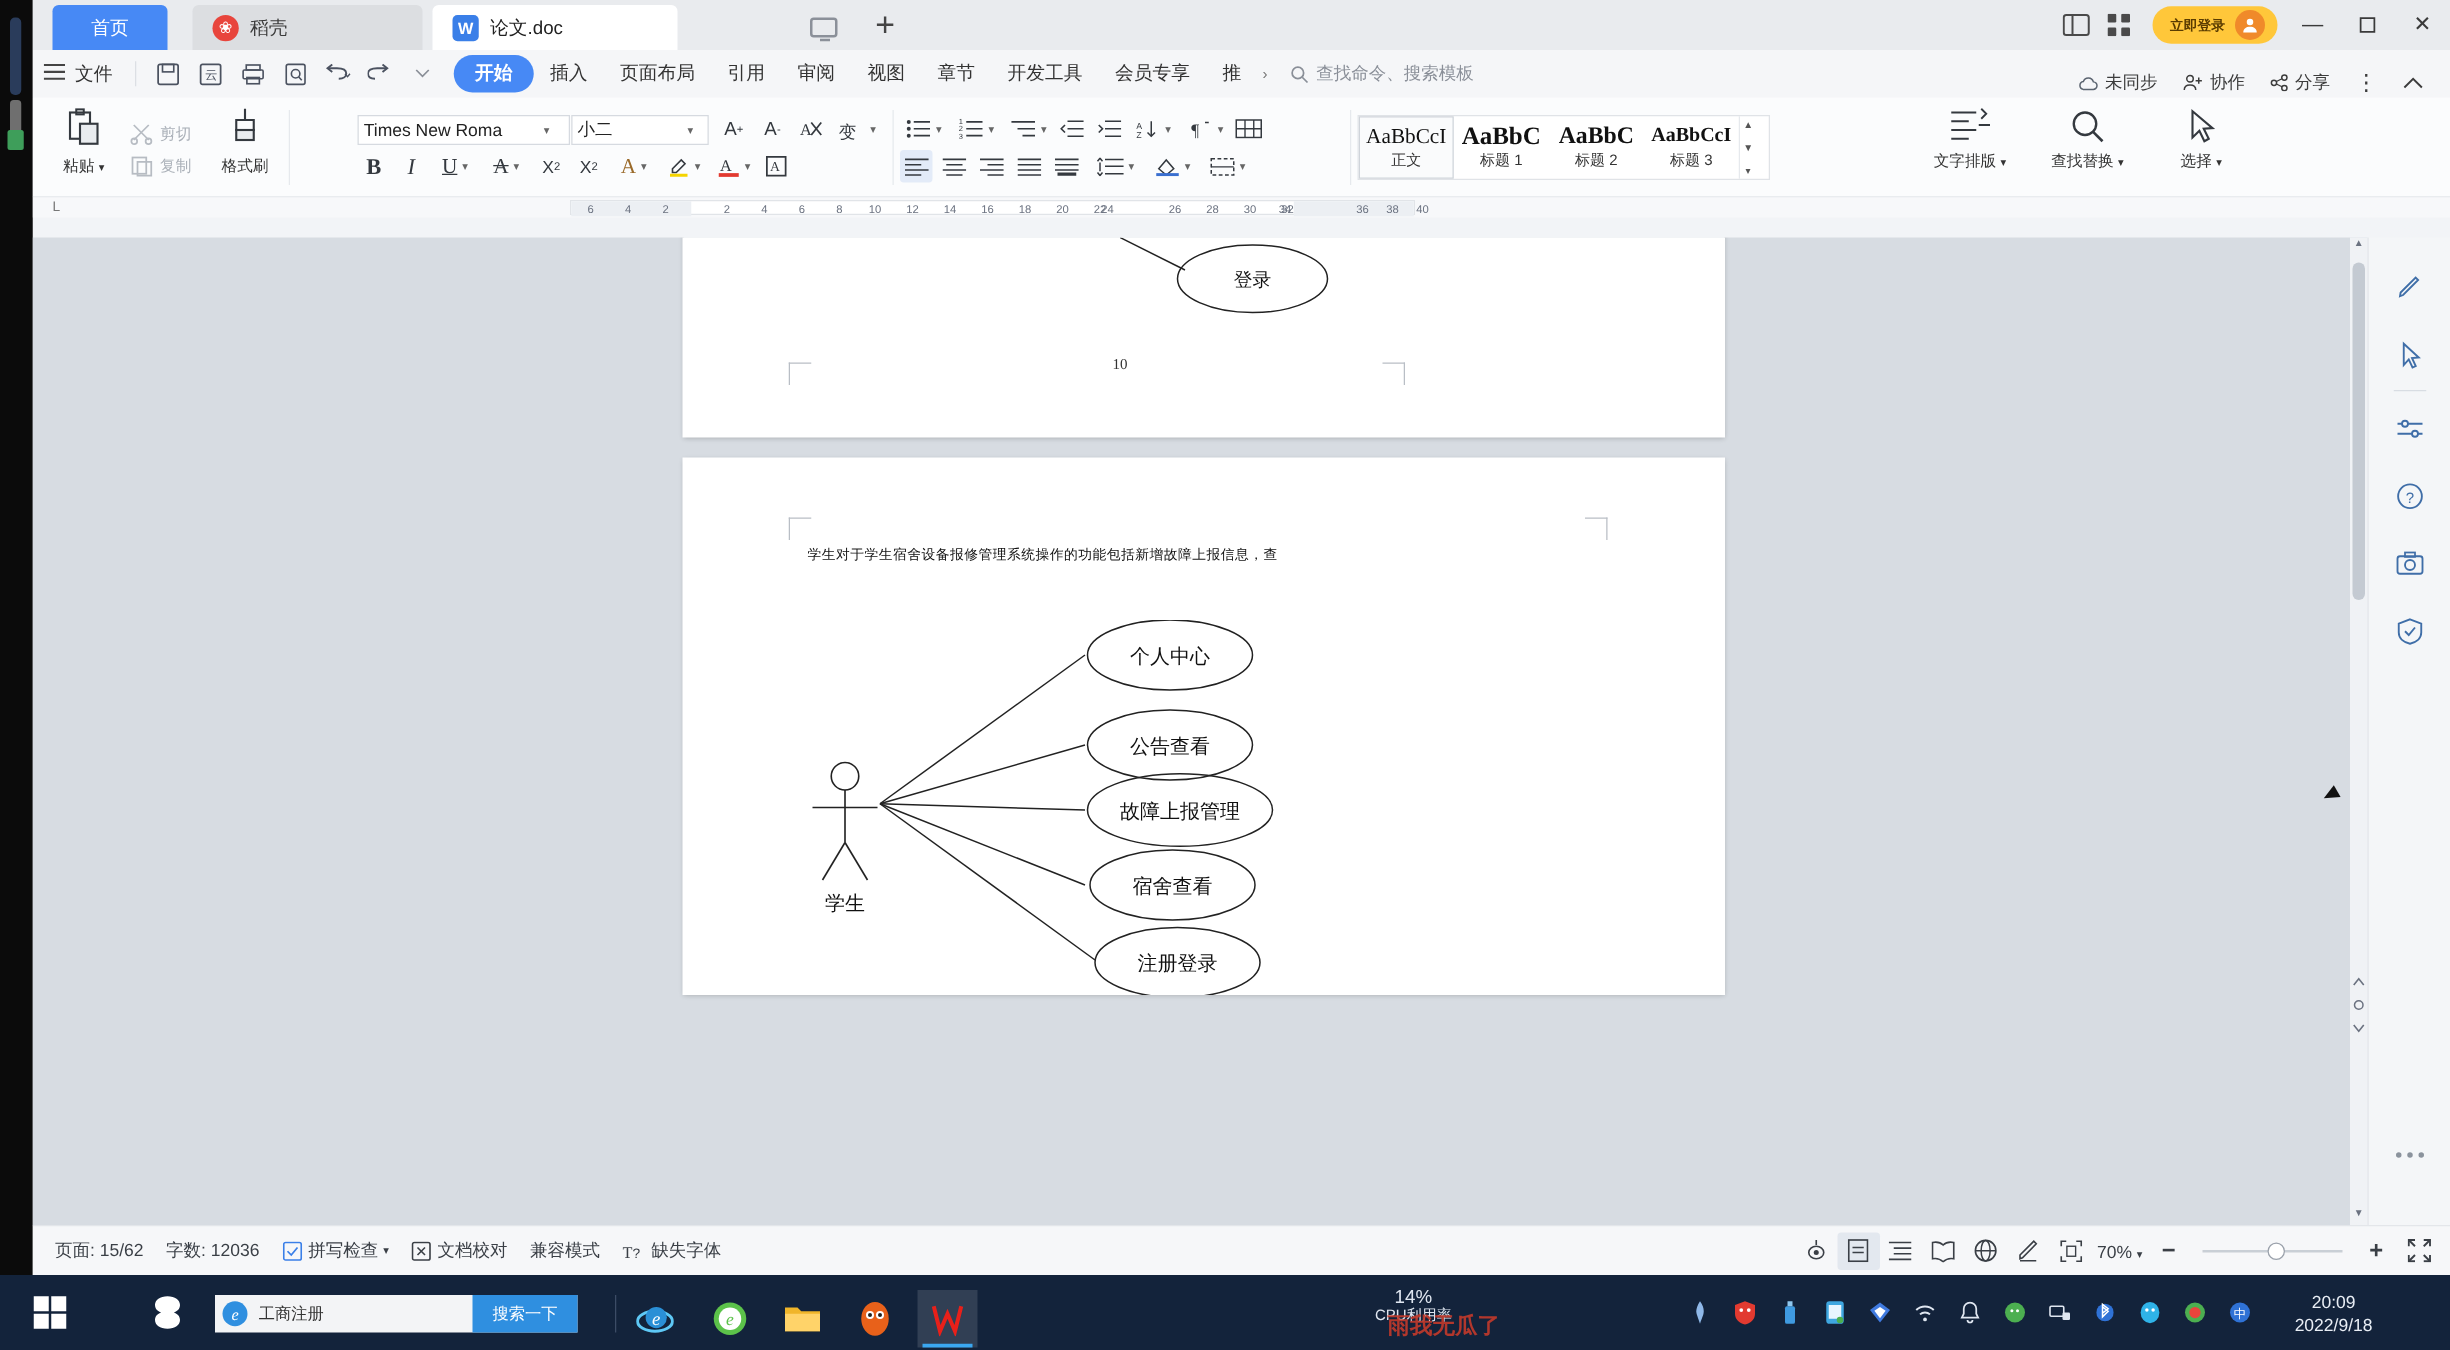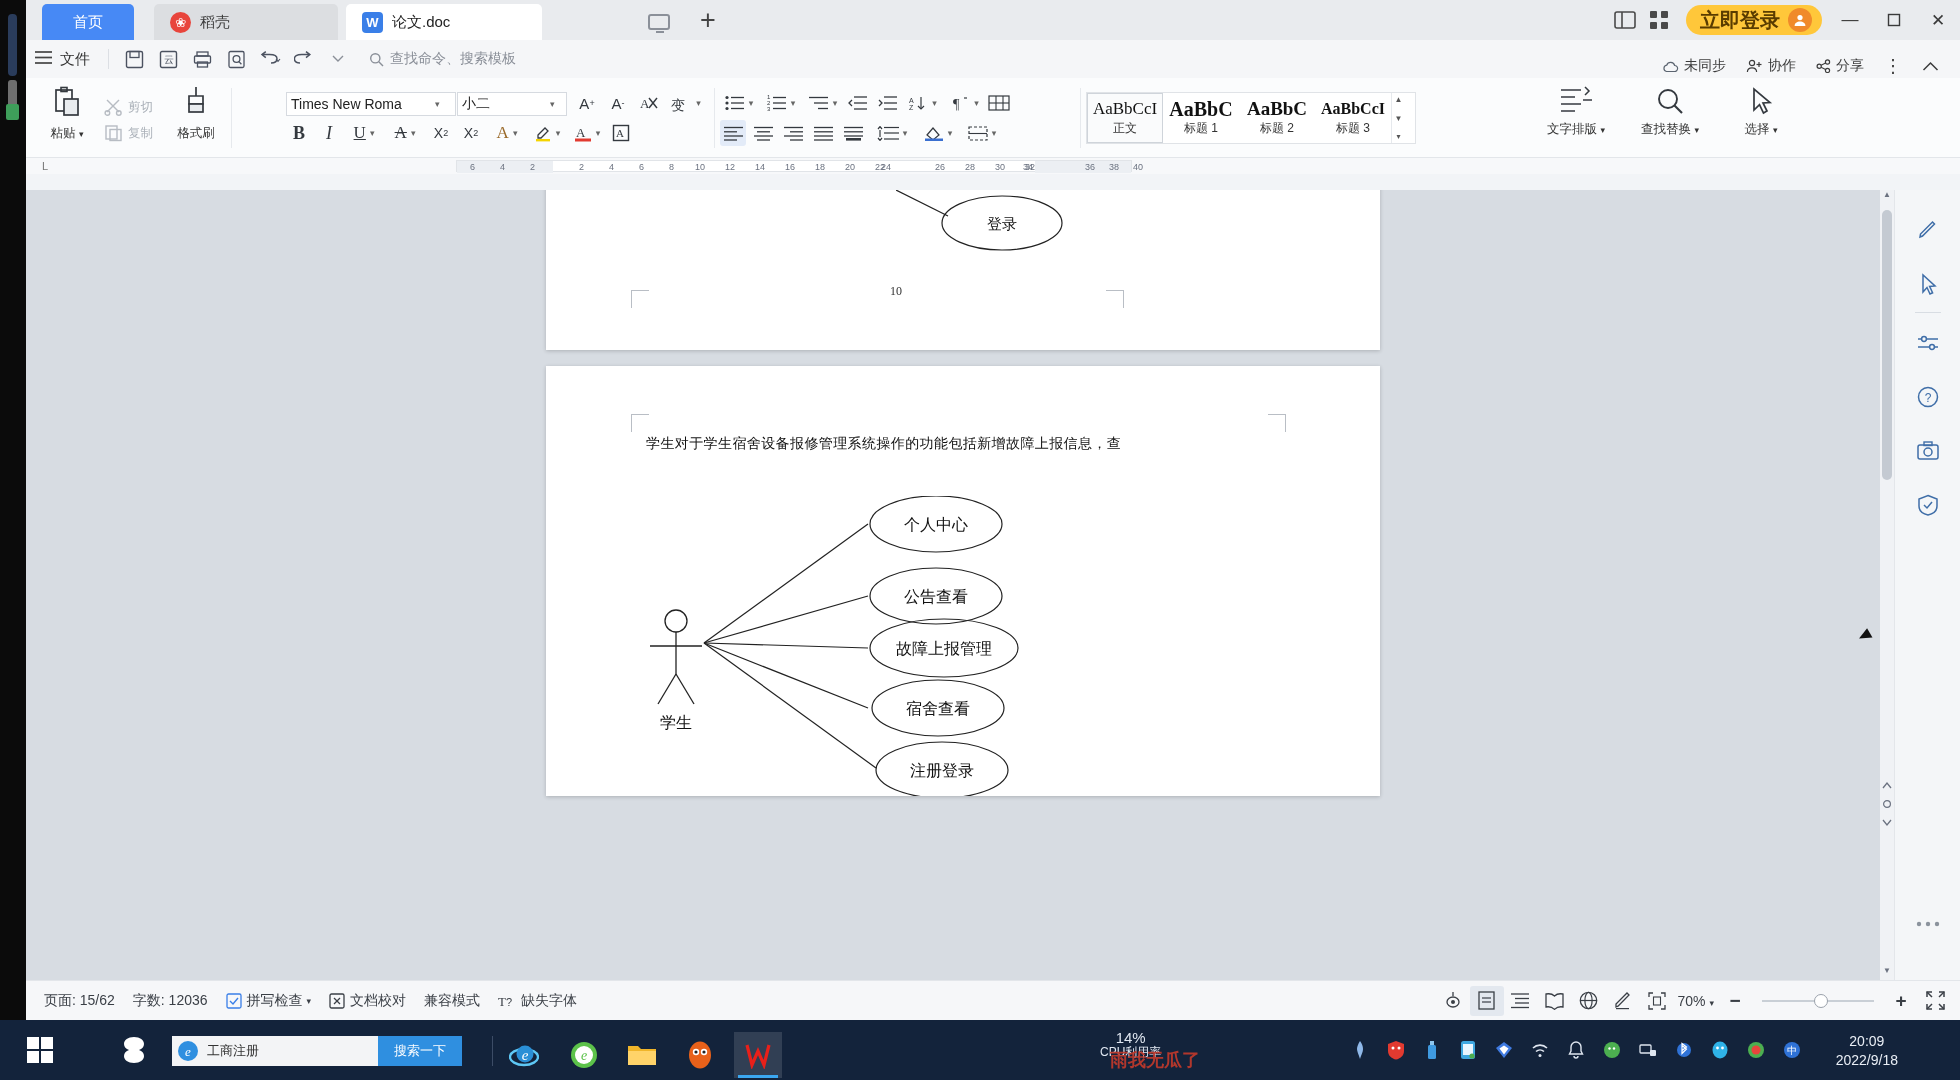--- a/index.html
+++ b/index.html
@@ -33,21 +33,21 @@
   .ico-doc { background:#3a7fe8; }
   .tab-monitor { position:absolute; left:622px; top:14px; width:22px; height:16px;
                  border:2px solid #8b9099; border-radius:3px; }
   .tab-monitor:after{content:"";position:absolute;left:6px;top:15px;width:8px;height:2px;background:#8b9099;}
   .tab-plus { position:absolute; left:668px; top:8px; width:28px; height:28px; color:#444;
               font-size:27px; line-height:25px; text-align:center; font-weight:300;}
 
   .titlebar-right { position:absolute; right:0; top:0; height:40px; display:flex; align-items:center; }
   .tb-icon { width:34px; height:40px; display:flex; align-items:center; justify-content:center; color:#4a4a4a;}
   .login-pill { display:flex; align-items:center; height:30px; background:#ffc73a; color:#5a3c00;
-                border-radius:15px; padding:0 10px 0 14px; font-size:20px; margin:0 6px 0 10px; font-weight:bold;}
+                border-radius:15px; padding:0 10px 0 14px; font-size:11px; margin:0 6px 0 10px; font-weight:bold;}
   .login-avatar { width:24px; height:24px; border-radius:50%; background:#f08a2a; margin-left:8px;
                   display:flex; align-items:center; justify-content:center; color:#fff; font-size:13px;}
   .wbtn { width:44px; height:40px; display:flex; align-items:center; justify-content:center;
           color:#3a3a3a; font-size:17px;}
 
   
   .menurow { position:relative; height:38px; background:#f5f6f8; display:flex; align-items:center; }
   .m-burger { width:34px; text-align:center; font-size:17px; color:#444; }
   .m-file { font-size:15px; color:#333; margin-right:10px; }
   .m-sep { width:1px; height:20px; background:#dcdfe4; margin:0 8px; }
@@ -98,21 +98,21 @@
   
   .canvas { position:absolute; left:0; top:190px; width:1868px; height:790px;
             background:#d7dce2; overflow:hidden; }
   .page { position:absolute; left:520px; width:834px; background:#fff; box-shadow:0 1px 4px rgba(0,0,0,.2); }
   .mark { position:absolute; width:18px; height:18px; }
   .mark.tl { border-left:1px solid #b9bec5; border-top:1px solid #b9bec5; }
   .mark.tr { border-right:1px solid #b9bec5; border-top:1px solid #b9bec5; }
   .doc-txt { position:absolute; font-family:"Liberation Serif","DejaVu Serif",serif; color:#111; }
   .fig-cap { font-size:13.5px; }
   .pg-num { font-size:12px; color:#333; }
-  .para { font-size:14px; line-height:32px; letter-spacing:.4px;}
+  .para { font-size:11px; line-height:32px; letter-spacing:.4px;}
 
   
   .uml { position:absolute; }
   .uml text { font-family:"Liberation Sans","DejaVu Sans",sans-serif; fill:#111; }
 
   
   .rpanel { position:absolute; right:0; top:190px; width:66px; height:790px; background:#f4f6f8;
             border-left:1px solid #e3e6ea; display:flex; flex-direction:column; align-items:center; }
   .rp-btn { width:44px; height:44px; margin-top:10px; display:flex; align-items:center;
             justify-content:center; color:#3f6ea8; }
@@ -290,20 +290,33 @@
             <path d="M6 12c-4 0-5.6-2-5.6-4.2C0.4 5.2 2.8 3.6 7.8 3.6h7.6" fill="none" stroke="#4b5260" stroke-width="1.5"></path>
             <polyline points="12,0.6 15.8,3.6 12,6.6" fill="none" stroke="#4b5260" stroke-width="1.5"></polyline>
           </svg>
       </div>
       <div class="qicon">
         <svg width="14" height="10" viewBox="0 0 14 10">
             <polyline points="2,2 7,7 12,2" fill="none" stroke="#8a8f98" stroke-width="1.4"></polyline>
           </svg>
       </div>
 
+      <div class="m-tabs">
+        <div class="m-tab active">开始</div>
+        <div class="m-tab">插入</div>
+        <div class="m-tab">页面布局</div>
+        <div class="m-tab">引用</div>
+        <div class="m-tab">审阅</div>
+        <div class="m-tab">视图</div>
+        <div class="m-tab">章节</div>
+        <div class="m-tab">开发工具</div>
+        <div class="m-tab">会员专享</div>
+        <div class="m-tab">推</div>
+        <div class="m-more">›</div>
+      </div>
 
       <div class="search-wrap">
         <svg width="15" height="15" viewBox="0 0 15 15" style="margin-right:6px">
             <circle cx="6.3" cy="6.3" r="4.6" fill="none" stroke="#8a8f98" stroke-width="1.4"></circle>
             <line x1="9.8" y1="9.8" x2="14" y2="14" stroke="#8a8f98" stroke-width="1.4"></line>
           </svg>
         <span>查找命令、搜索模板</span>
       </div>
 
       <div class="menurow-right">

